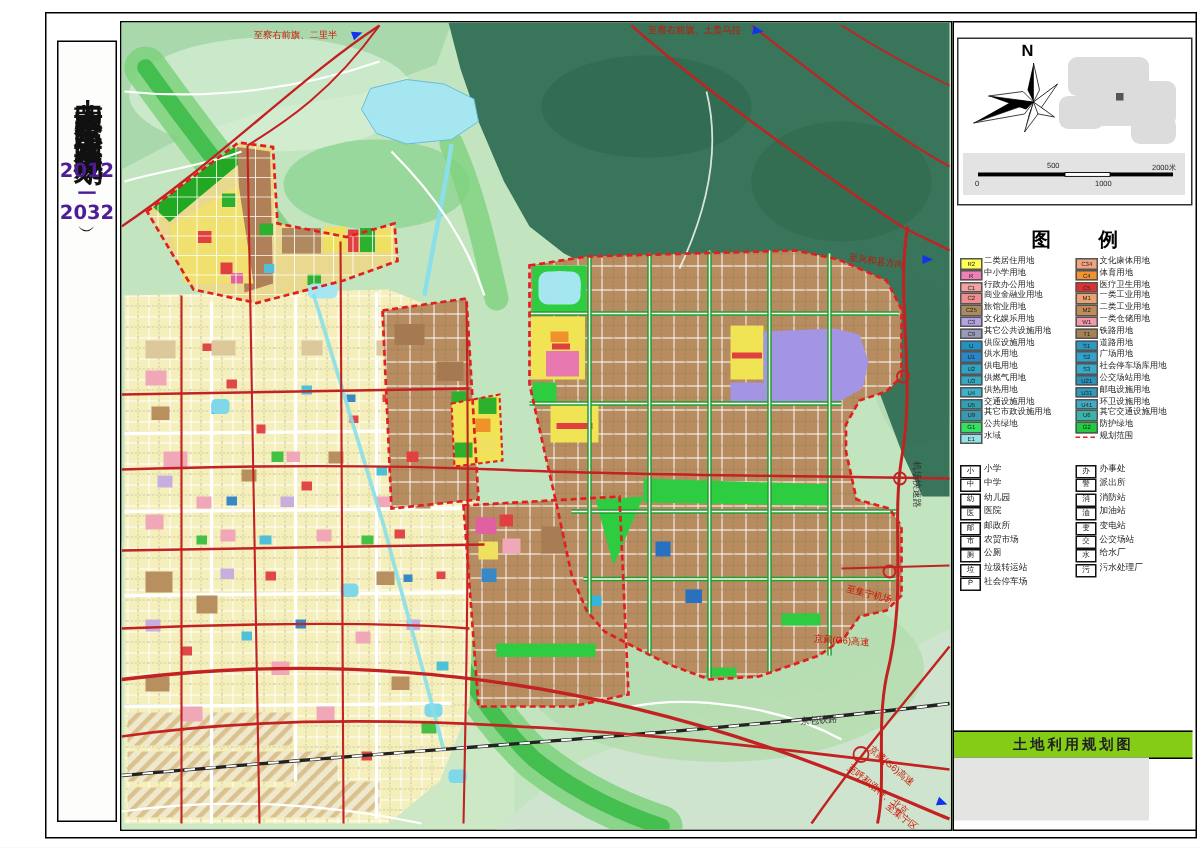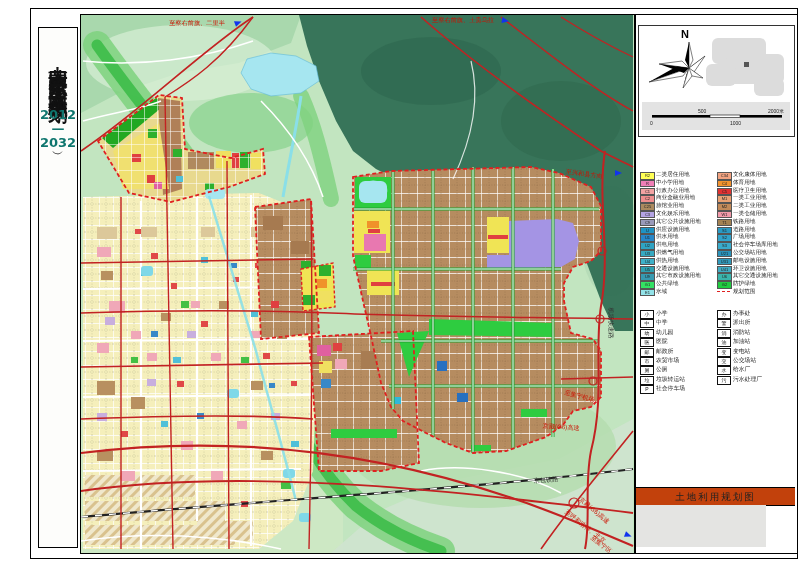--- a/index.html
+++ b/index.html
@@ -3,21 +3,21 @@
 <meta charset="utf-8">
 <style>
   html,body{margin:0;padding:0;background:#fff;font-family:"Liberation Sans",sans-serif;}
   #sheet{position:relative;width:800px;height:565px;background:#fff;overflow:hidden;}
   #outer-frame{position:absolute;left:30px;top:8px;width:766px;height:549px;border:1px solid #000;}
   
   #title-bar{position:absolute;left:38px;top:27px;width:38px;height:519px;border:1px solid #000;background:#fdfdfb;
     display:flex;flex-direction:column;align-items:center;justify-content:flex-start;}
   #title-text{writing-mode:vertical-rl;text-orientation:upright;font-family:"Liberation Serif","DejaVu Serif",serif;
     font-weight:bold;font-size:19px;letter-spacing:3px;margin-top:22px;color:#111;}
-  .yr{font-family:"DejaVu Sans",sans-serif;font-weight:bold;font-size:13px;color:#0f766e;line-height:1.1;}
+  .yr{font-family:"DejaVu Sans",sans-serif;font-weight:bold;font-size:13px;color:#4c1d95;line-height:1.1;}
   .paren{font-size:12px;color:#111;line-height:.8;}
   #years{display:flex;flex-direction:column;align-items:center;margin-top:6px;}
   
   #map-wrap{position:absolute;left:80px;top:14px;width:553px;height:538px;border:1px solid #000;background:#c2e5c0;}
   #map-svg{position:absolute;left:0;top:0;}
   
   #panel{position:absolute;left:635px;top:14px;width:161px;height:538px;border:1px solid #000;background:#fff;}
   #north-box{position:absolute;left:2px;top:10px;width:155px;height:110px;border:1px solid #333;}
   #north-n{position:absolute;left:42px;top:2px;font-size:11px;font-weight:bold;}
   #inset{position:absolute;right:4px;top:8px;width:84px;height:66px;}
@@ -31,21 +31,21 @@
   .lg-sw{position:absolute;left:0;top:1px;width:13px;height:5.5px;border:.5px solid #555;
     font-size:4px;line-height:5px;text-align:center;color:#222;overflow:hidden;}
   .lg-lab{position:absolute;left:16px;top:0;font-size:5.6px;line-height:7.8px;color:#222;white-space:nowrap;}
   .lg-dash{position:absolute;left:0;top:3.5px;width:13px;border-top:1.6px dashed #e02020;}
   #sym-cols{position:absolute;left:4px;top:294px;width:154px;}
   .sym-row{position:relative;height:9.4px;}
   .sym-sw{position:absolute;left:0;top:1px;width:12px;height:7px;border:.6px solid #111;background:#fff;
     font-size:5px;line-height:7px;text-align:center;color:#111;}
   .sym-lab{position:absolute;left:16px;top:0;font-size:5.8px;line-height:9.4px;color:#222;white-space:nowrap;}
   #sheet-title-strip{position:absolute;left:0px;top:472px;width:159px;height:17px;border-top:1px solid #000;border-bottom:1px solid #000;
-    background:#c2410c;text-align:center;font-size:9.5px;font-weight:normal;letter-spacing:2px;line-height:17px;color:#222;}
+    background:#84cc16;text-align:center;font-size:9.5px;font-weight:bold;letter-spacing:2px;line-height:17px;color:#222;}
   #panel-gray{position:absolute;left:0;top:490px;width:130px;height:42px;background:#e4e4e2;}
 </style>
 </head>
 <body>
 
 <div id="sheet">
   <div id="outer-frame"></div>
 
   <div id="title-bar">
     <div id="title-text">内蒙古察哈尔工业园区总体规划</div>
@@ -358,20 +358,21 @@
           <rect x="68" y="13" width="30" height="2.6" fill="#fff" stroke="#000" stroke-width="0.6"></rect>
           <rect x="98" y="13" width="42" height="2.6" fill="#000"></rect>
         </svg>
         <span class="scale-num" style="left:8px;top:18px;">0</span>
         <span class="scale-num" style="left:56px;top:6px;">500</span>
         <span class="scale-num" style="left:88px;top:18px;">1000</span>
         <span class="scale-num" style="left:126px;top:6px;">2000米</span>
       </div>
     </div>
 
+    <div id="legend-title">图  例</div>
     <div id="legend-cols">
       <div class="lg-col" id="lg-left" style="left:0;">
           <div class="lg-row">
             <div class="lg-sw" style="background: rgb(255, 255, 85);">R2</div>
             <span class="lg-lab">二类居住用地</span>
           </div>
           <div class="lg-row">
             <div class="lg-sw" style="background: rgb(240, 127, 183);">R</div>
             <span class="lg-lab">中小学用地</span>
           </div>

